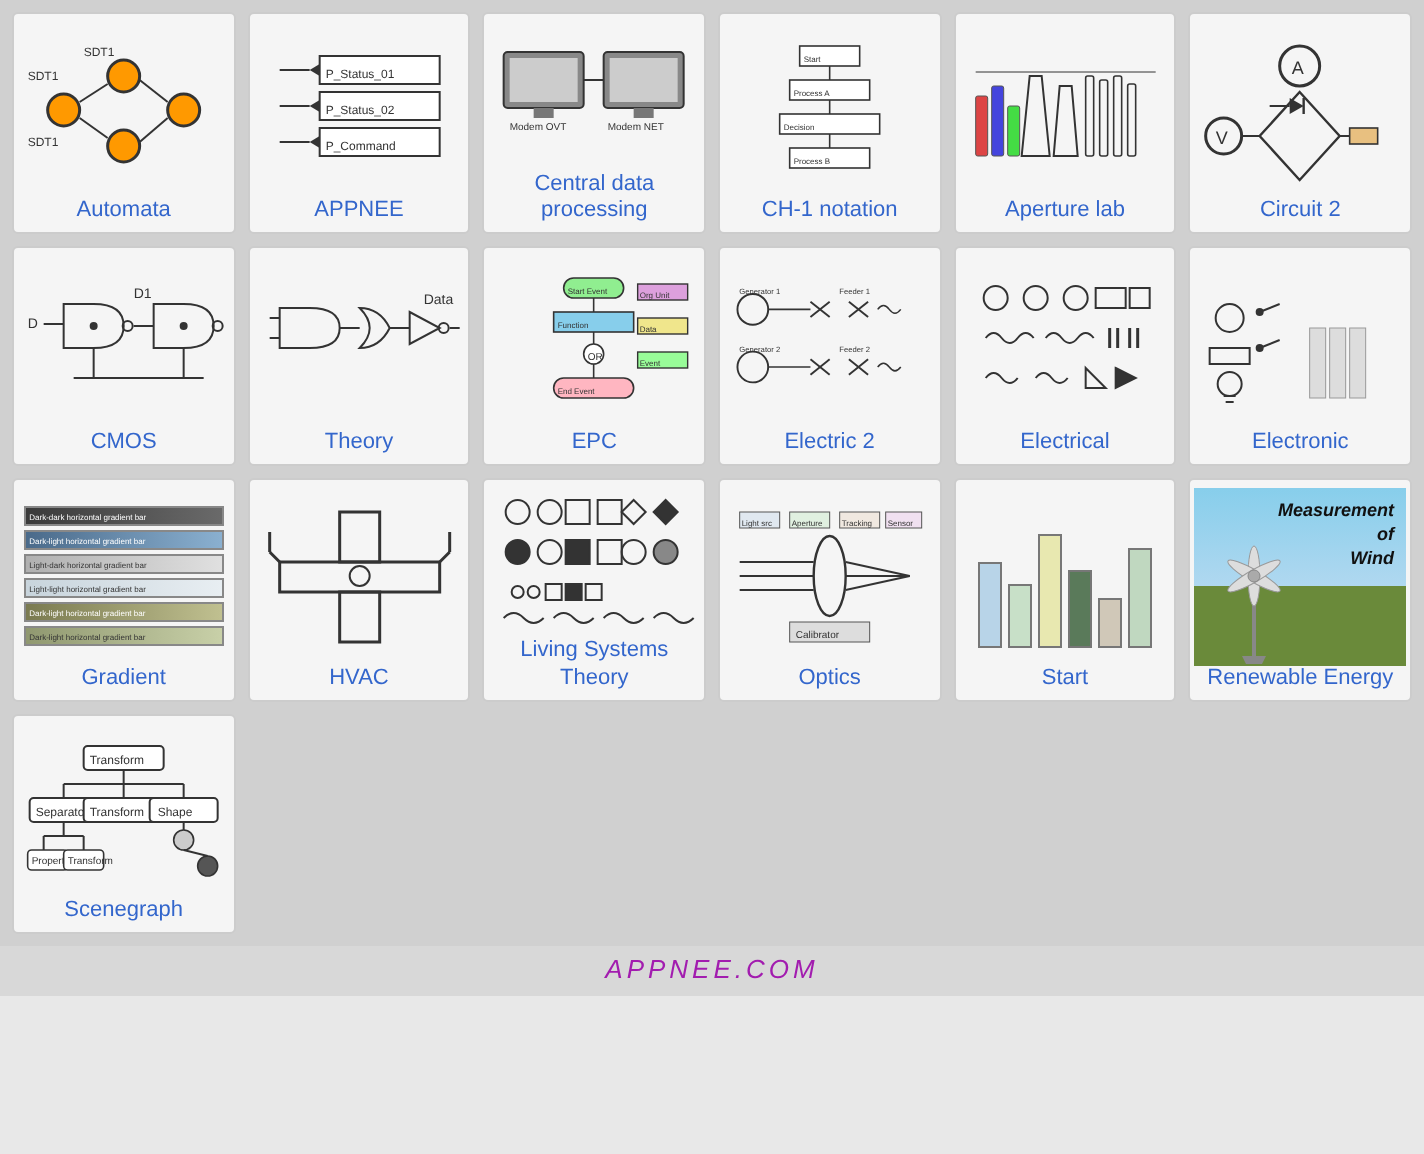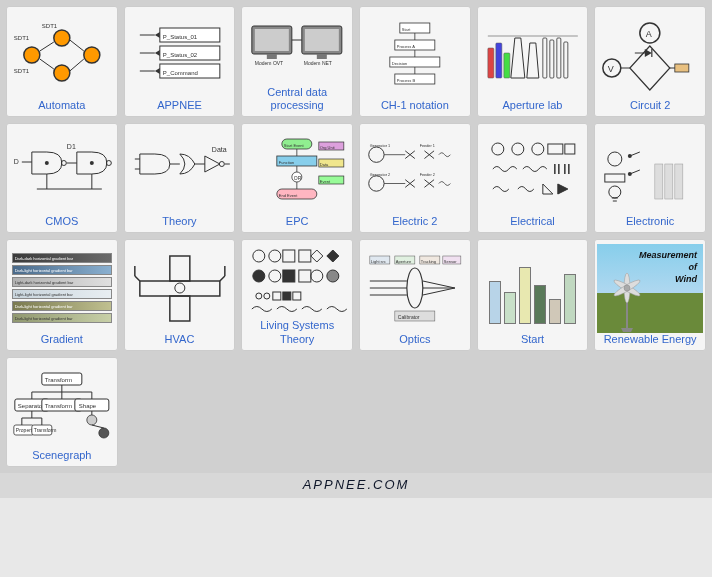--- a/index.html
+++ b/index.html
@@ -41,21 +41,21 @@
       font-size: 11px;
       color: #3366cc;
       text-align: center;
       margin-top: 0;
       line-height: 1.2;
       padding: 0 2px;
     }
     .watermark {
       text-align: center;
       font-size: 13px;
-      color: #0f172a;
+      color: #a21caf;
       letter-spacing: 2px;
       padding: 4px 0 6px 0;
       background: #d8d8d8;
       font-style: italic;
     }
 
     
     .thumb-svg {
       width: 100%;
       height: 75px;

